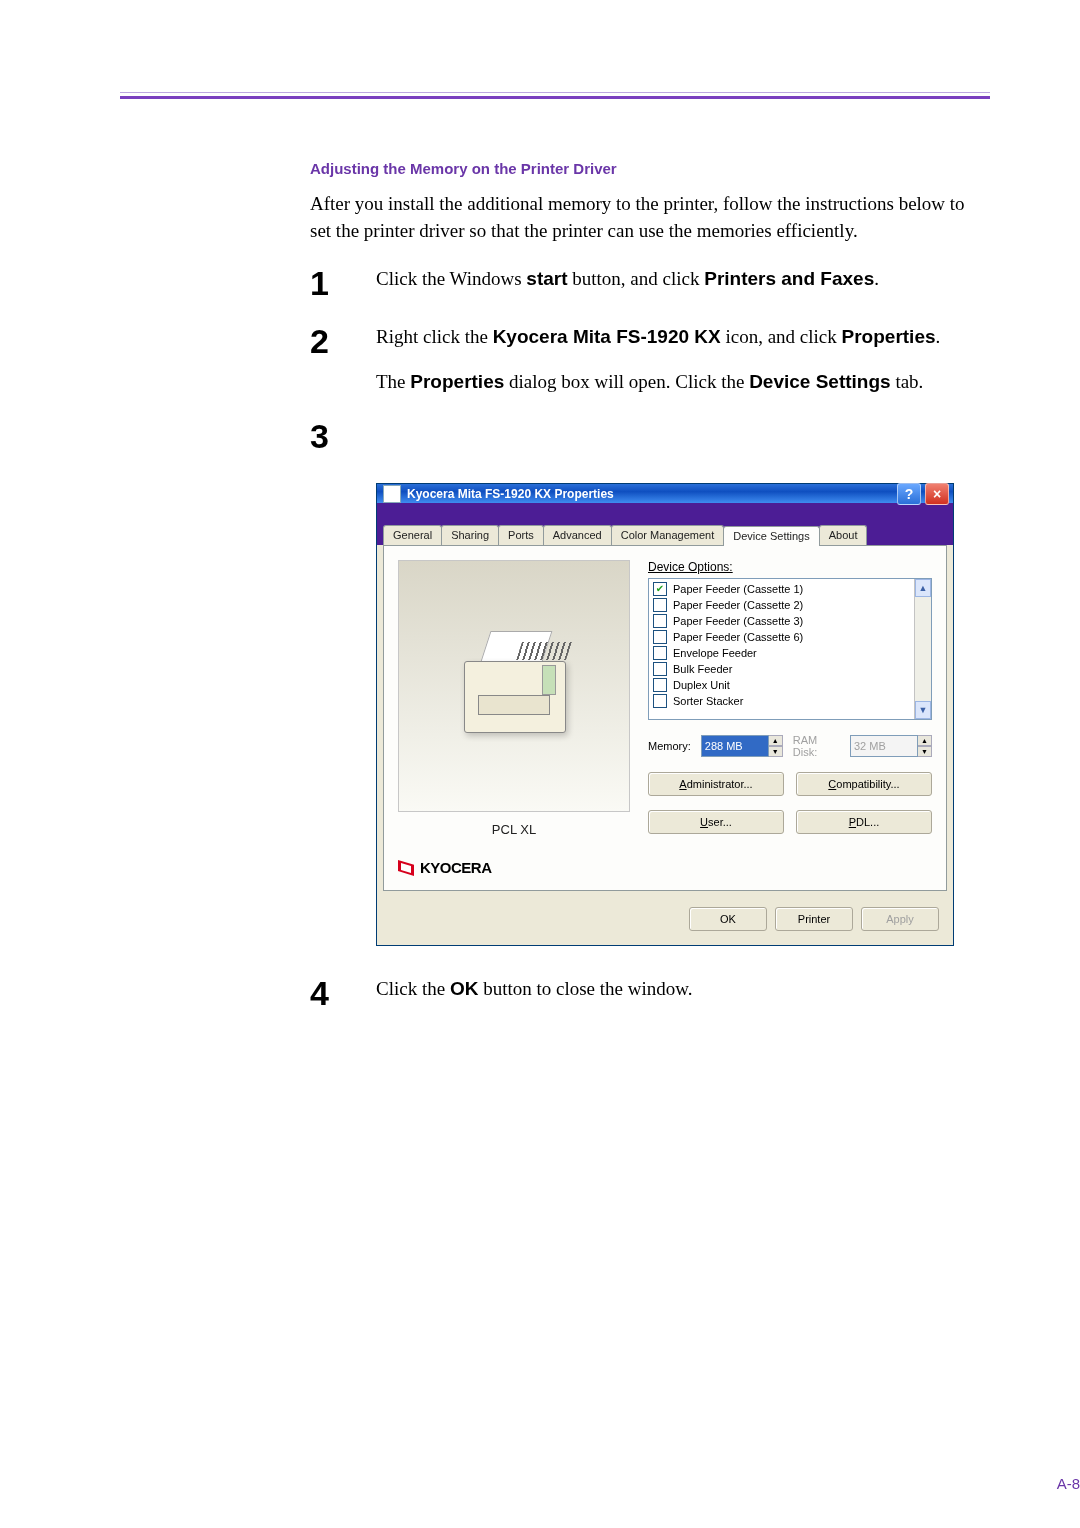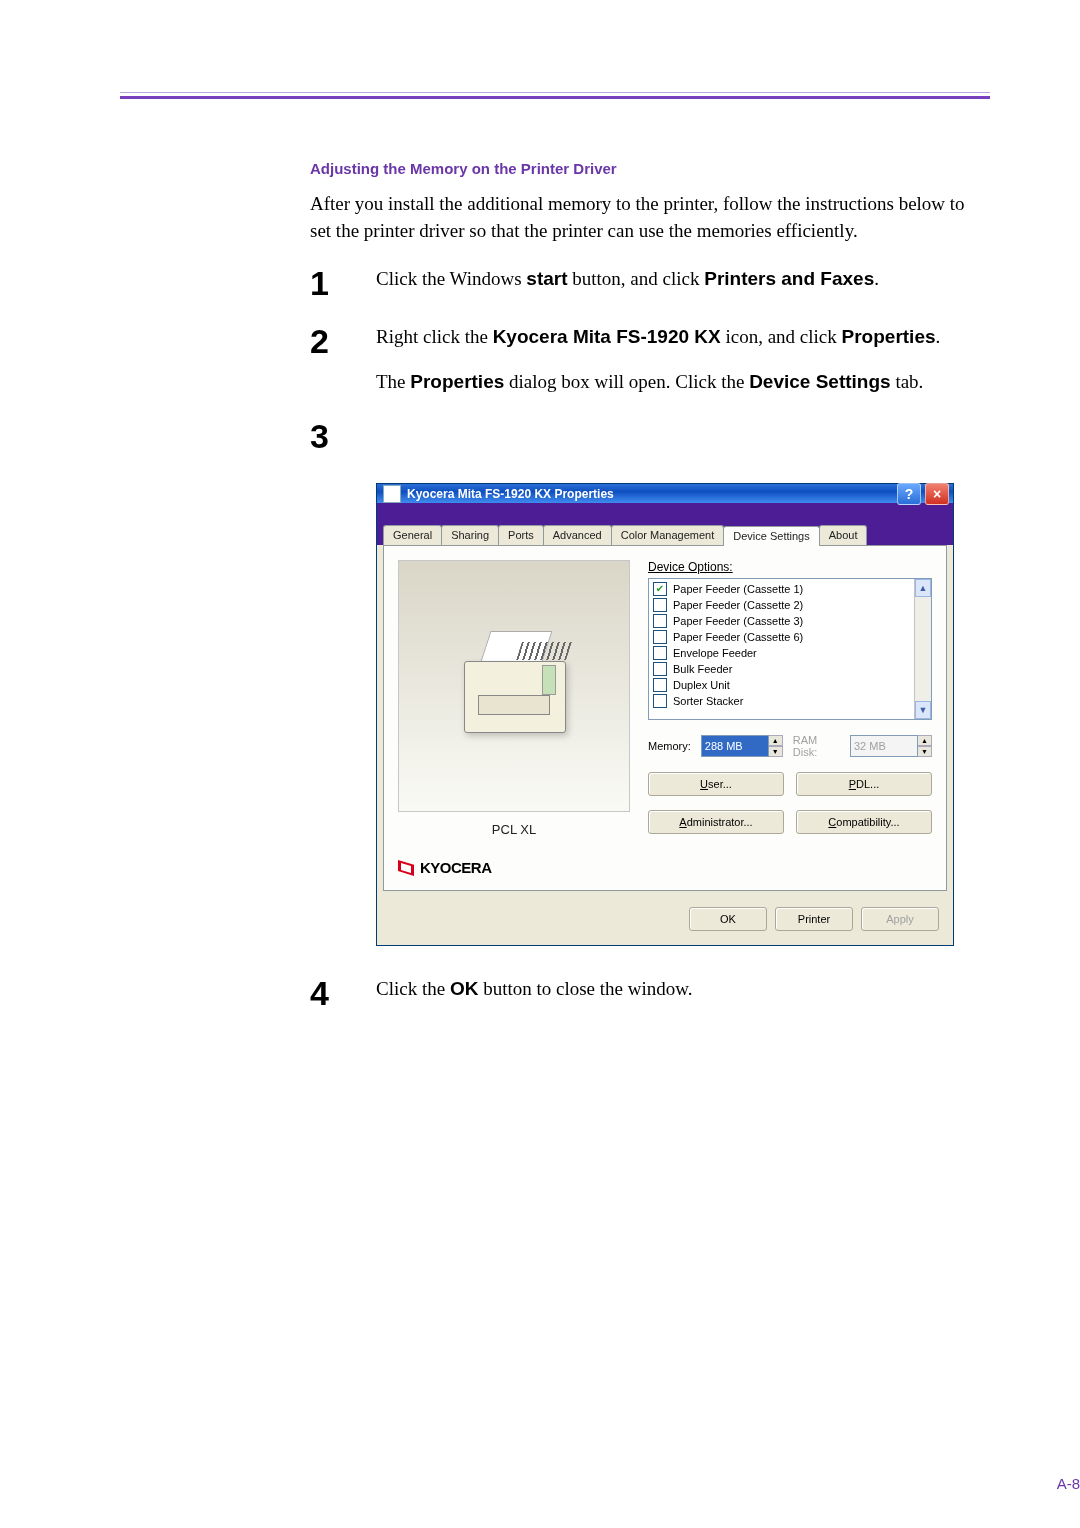--- a/index.html
+++ b/index.html
@@ -189,26 +189,26 @@
                 <span class="spin">
                   <input class="dis" disabled="" value="32 MB" style="">
                   <span class="btns">
                       <span>▲</span>
                       <span>▼</span>
                     </span>
                 </span>
               </div>
 
               <div class="btnrow">
+                <button><span class="u">A</span>dministrator...</button>
+                <button><span class="u">C</span>ompatibility...</button>
+              </div>
+              <div class="btnrow">
                 <button><span class="u">U</span>ser...</button>
                 <button><span class="u">P</span>DL...</button>
-              </div>
-              <div class="btnrow">
-                <button><span class="u">A</span>dministrator...</button>
-                <button><span class="u">C</span>ompatibility...</button>
               </div>
             </div>
           </div>
         </div>
         <div class="dlg-footer">
           <button>OK</button>
           <button>Printer</button>
           <button class="dis">Apply</button>
         </div>
       </div>

